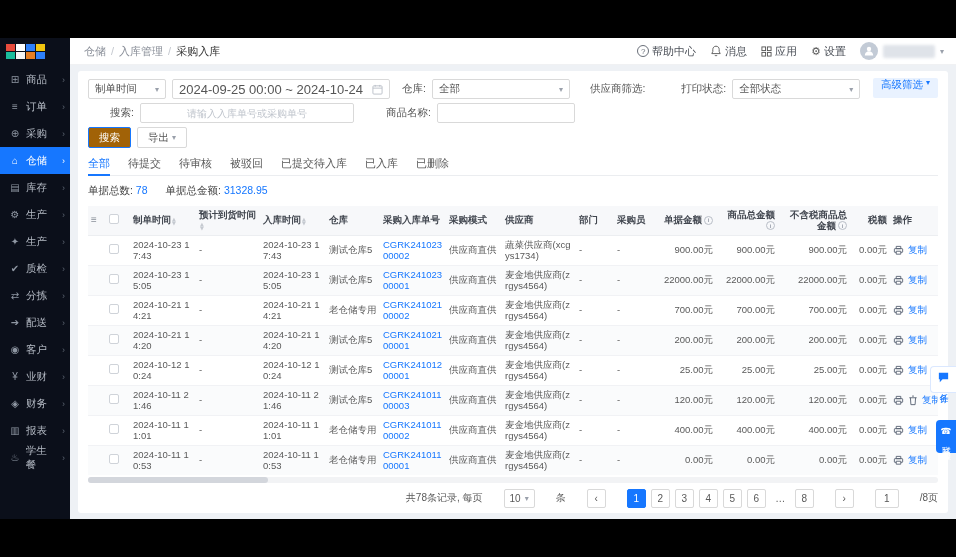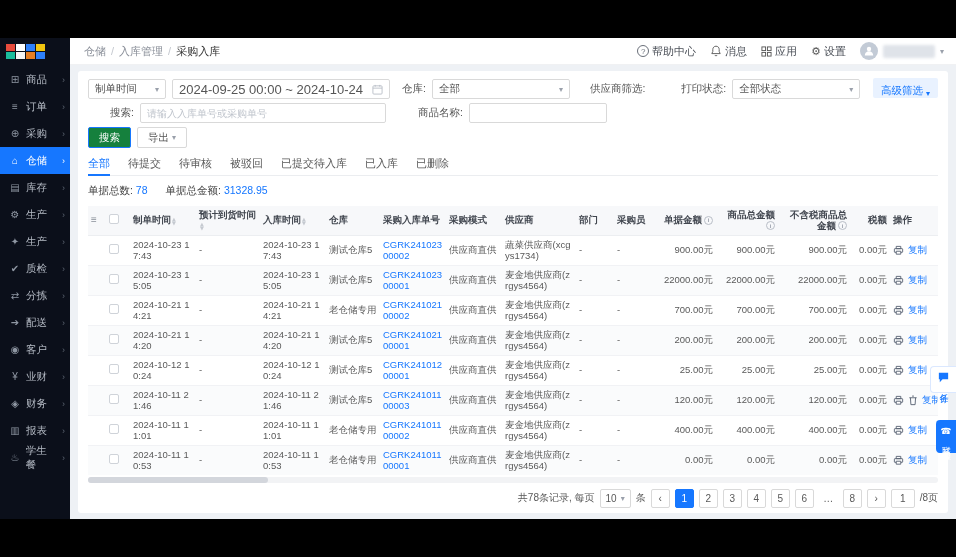--- a/index.html
+++ b/index.html
@@ -32,32 +32,32 @@
   .qcircle { width:12px; height:12px; border:1px solid #6a707a; border-radius:50%; font-size:8px; display:inline-flex; align-items:center; justify-content:center; color:#6a707a; }
   .gear { font-size:11px; color:#555; font-family:"DejaVu Sans",sans-serif; }
   .userbox { display:flex; align-items:center; gap:5px; cursor:pointer; }
   .avatar { width:18px; height:18px; border-radius:50%; background:#c3cbd6; display:flex; align-items:center; justify-content:center; overflow:hidden; }
   .blurname { width:52px; height:13px; background:#dfe3e9; border-radius:2px; filter:blur(1.5px); }
   .caret { font-size:8px; color:#9aa0ab; font-family:"DejaVu Sans",sans-serif; }
 
   
   .content { position:absolute; left:70px; top:27px; right:0; bottom:0; padding:6px 8px 6px 8px; }
   .panel { position:relative; background:#fff; border-radius:3px; height:100%; display:flex; flex-direction:column; padding:8px 10px 0 10px; overflow:hidden; }
-  .adv-filter { position:absolute; top:7px; right:10px; background:#e9f2ff; color:#1677ff; font-size:10.5px; height:20px; display:flex; align-items:flex-end; gap:3px; padding:0 8px; border-radius:2px; cursor:pointer; }
+  .adv-filter { position:absolute; top:7px; right:10px; background:#e9f2ff; color:#1677ff; font-size:10.5px; height:20px; display:flex; align-items:flex-start; gap:3px; padding:0 8px; border-radius:2px; cursor:pointer; }
   .adv-filter .caret { color:#1677ff; }
 
   .frow { display:flex; align-items:center; gap:6px; margin-bottom:4px; font-size:10.5px; color:#555; flex-shrink:0; }
   .flabel { color:#555; white-space:nowrap; }
   .sel { height:20px; border:1px solid #d9d9d9; border-radius:2px; background:#fff; display:inline-flex; align-items:center; justify-content:space-between; gap:4px; padding:0 6px; color:#555; cursor:pointer; }
   .txt { height:20px; border:1px solid #d9d9d9; border-radius:2px; padding:0 6px; font-size:10px; color:#555; font-family:inherit; }
   .txt::placeholder { color:#bfc4cc; }
   .daterange { display:inline-flex; align-items:center; gap:4px; border:1px solid #d9d9d9; border-radius:2px; height:20px; padding:0 6px; width:218px; justify-content:space-between; }
   .daterange input { border:none; outline:none; font-size:13px; color:#555; width:184px; font-family:inherit; }
   .btn { height:21px; padding:0 10px; font-size:10.5px; border-radius:2px; border:1px solid #d9d9d9; background:#fff; color:#555; display:inline-flex; align-items:center; gap:3px; cursor:pointer; }
-  .btn.primary { background:#15803d; border-color:#1677ff; color:#fff; }
+  .btn.primary { background:#a16207; border-color:#1677ff; color:#fff; }
 
   .tabs { display:flex; gap:18px; border-bottom:1px solid #ebedf0; font-size:11px; color:#595959; height:24px; flex-shrink:0; }
   .tab { position:relative; display:flex; align-items:center; cursor:pointer; }
   .tab.active { color:#1677ff; }
   .tab.active::after { content:""; position:absolute; left:0; right:0; bottom:-1px; height:2px; background:#1677ff; }
 
   .summary { display:flex; align-items:center; gap:18px; height:30px; font-size:10.5px; color:#444; flex-shrink:0; }
   .num { color:#1677ff; }
   .summary-actions { margin-left:auto; display:flex; gap:8px; }
 
@@ -73,21 +73,21 @@
   .cb { display:inline-block; width:10px; height:10px; border:1px solid #cfd3d9; border-radius:2px; background:#fff; cursor:pointer; }
   .sort { display:inline-flex; flex-direction:column; vertical-align:middle; margin-left:1px; color:#c5c9d0; font-size:5px; line-height:4px; font-family:"DejaVu Sans",sans-serif; }
   .info { display:inline-flex; width:9px; height:9px; border:1px solid #b9bec7; border-radius:50%; font-size:6px; align-items:center; justify-content:center; color:#9aa0ab; margin-left:2px; vertical-align:middle; font-style:normal; }
   .cfg-icon { color:#8a8f99; font-size:10px; cursor:pointer; }
   .ops-cell { display:flex; align-items:center; gap:4px; }
   .ops-cell svg { cursor:pointer; flex-shrink:0; }
 
   .hscroll { height:6px; background:#f2f3f5; border-radius:3px; margin:2px 0; flex-shrink:0; }
   .hthumb { width:180px; height:6px; background:#d3d6dc; border-radius:3px; cursor:pointer; }
 
-  .pagination { height:28px; display:flex; align-items:center; justify-content:flex-end; gap:5px; font-size:10px; color:#595959; flex-shrink:0; padding-bottom:2px; }
+  .pagination { height:28px; display:flex; align-items:center; justify-content:flex-end; gap:21px; font-size:10px; color:#595959; flex-shrink:0; padding-bottom:2px; }
   .pg { min-width:19px; height:19px; border:1px solid #d9d9d9; border-radius:2px; display:inline-flex; align-items:center; justify-content:center; padding:0 4px; background:#fff; color:#595959; cursor:pointer; }
   .pg.active { background:#1677ff; border-color:#1677ff; color:#fff; }
   .pg.ellipsis { border:none; background:transparent; }
   .pgsize { height:19px; border:1px solid #d9d9d9; border-radius:2px; display:inline-flex; align-items:center; gap:4px; padding:0 5px; cursor:pointer; }
   .jump { width:24px; height:19px; border:1px solid #d9d9d9; border-radius:2px; text-align:center; font-size:10px; color:#555; font-family:inherit; }
 
   
   .float-task { position:absolute; right:0; top:328px; width:26px; background:#fff; border:1px solid #dbe8ff; border-right:none; border-radius:4px 0 0 4px; display:flex; flex-direction:column; align-items:center; padding:4px 0; gap:2px; z-index:5; cursor:pointer; }
   .float-task .vtext { writing-mode:vertical-rl; font-size:9px; color:#1677ff; letter-spacing:1px; }
   .float-service { position:absolute; right:0; top:382px; width:20px; background:#1677ff; border-radius:4px 0 0 4px; display:flex; flex-direction:column; align-items:center; padding:6px 0; gap:3px; z-index:5; cursor:pointer; }
@@ -274,21 +274,21 @@
           <span class="flabel" style="margin-left:14px">供应商筛选:</span>
           <span class="flabel" style="margin-left:30px">打印状态:</span>
           <span class="sel" style="width:128px">
             <span>全部状态</span>
             <span class="caret">▾</span>
           </span>
         </div>
 
         <div class="frow">
           <span class="flabel" style="margin-left:22px">搜索:</span>
-          <input class="txt" style="width: 246px;" placeholder="请输入入库单号或采购单号">
+          <input class="txt" style="width: 214px; text-align: center;" placeholder="请输入入库单号或采购单号">
           <span class="flabel" style="margin-left:26px">商品名称:</span>
           <input class="txt" style="width: 138px;" placeholder="">
         </div>
 
         <div class="frow">
           <button class="btn primary">搜索</button>
           <button class="btn">
             <span>导出</span>
             <span class="caret">▾</span>
           </button>

